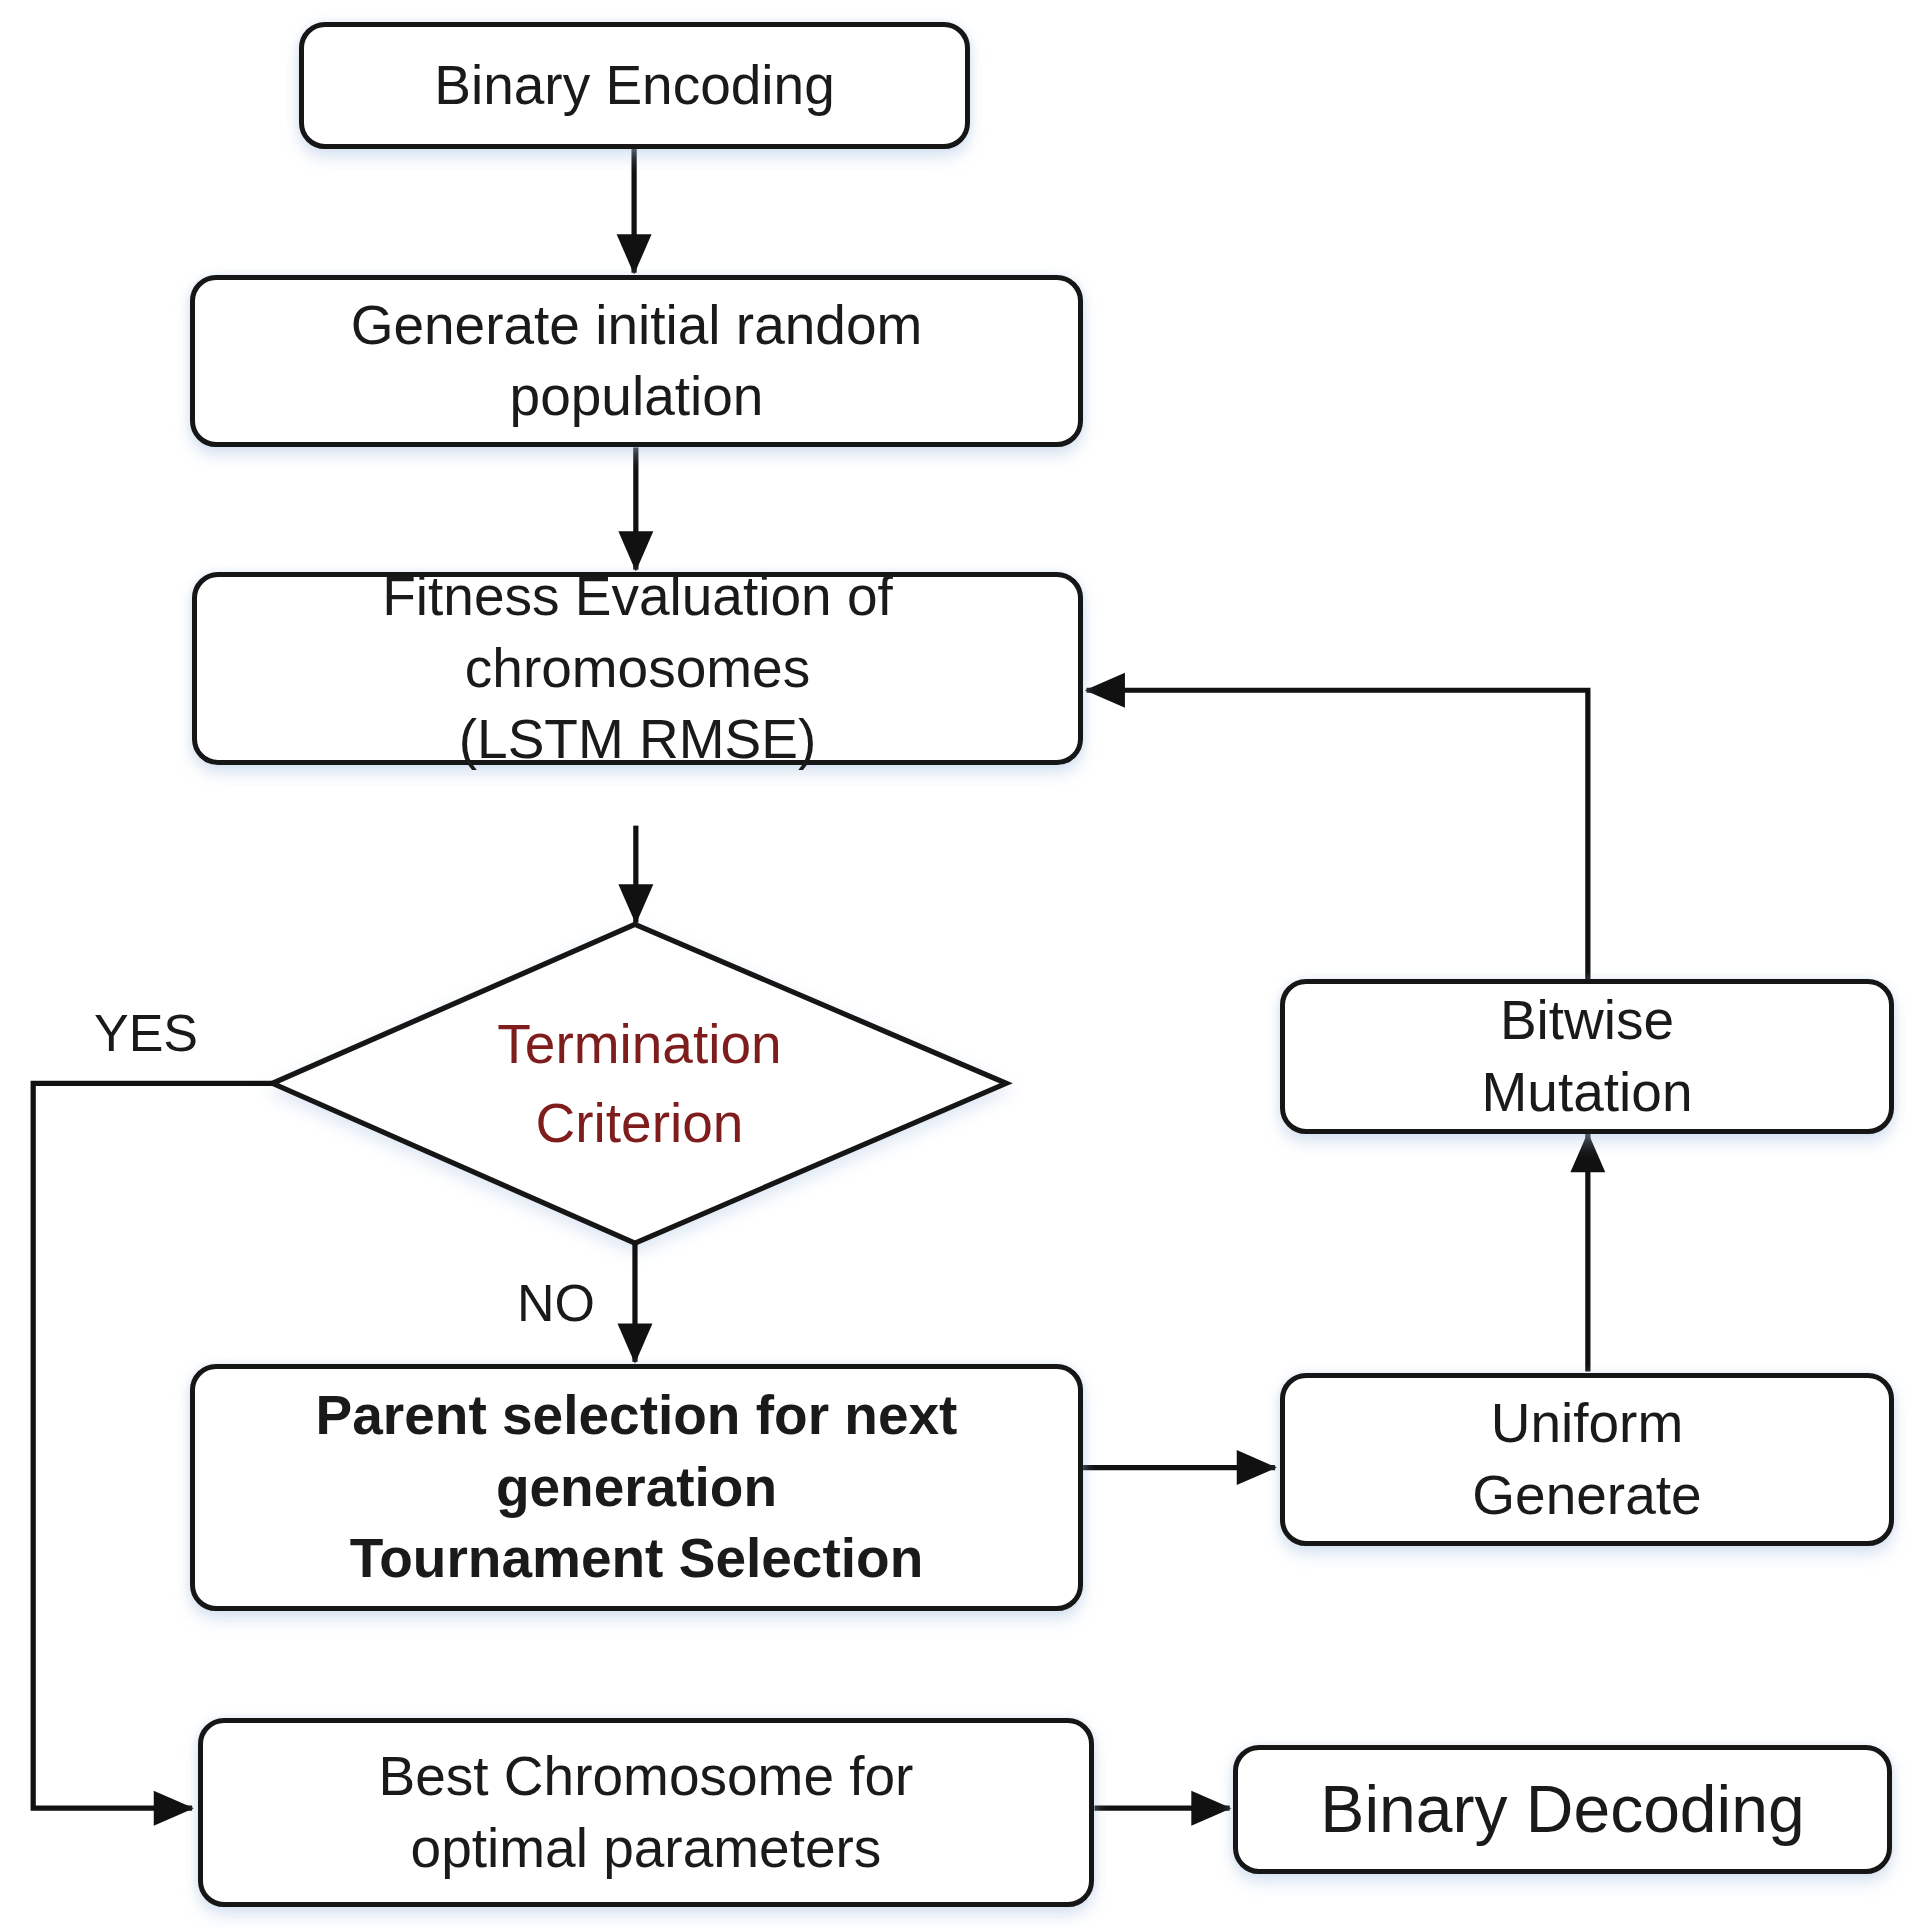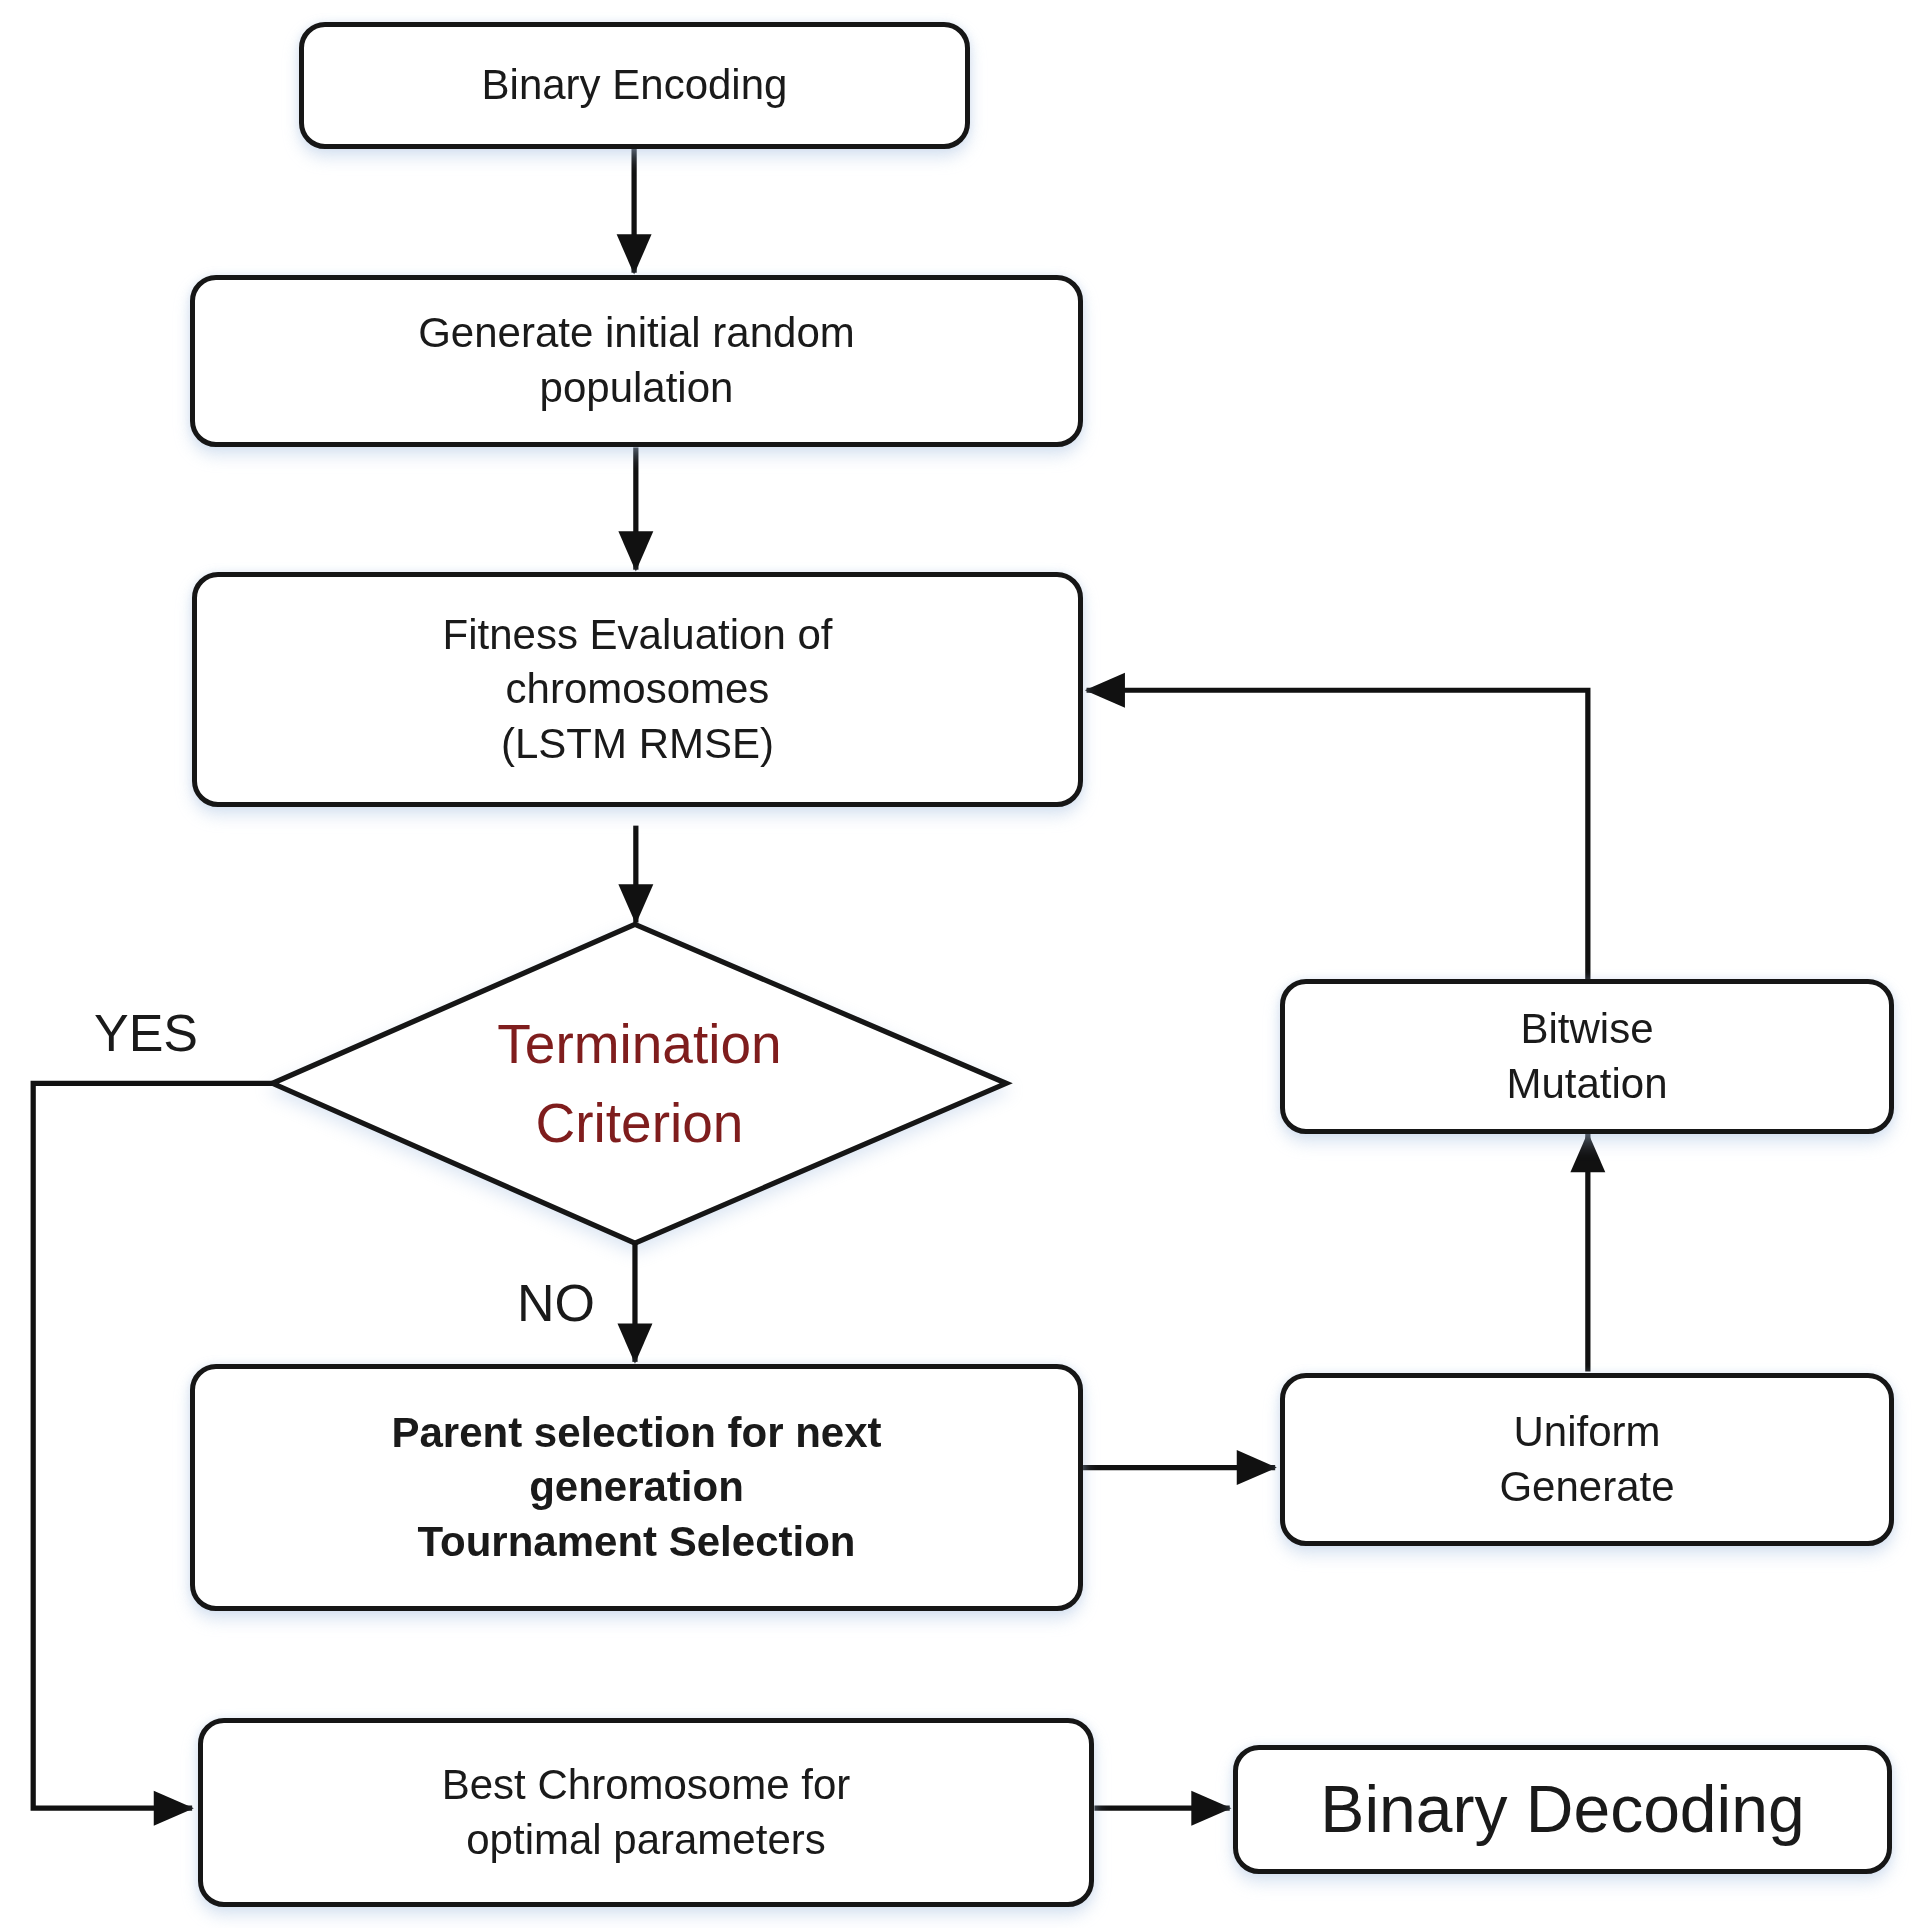--- a/index.html
+++ b/index.html
@@ -15,21 +15,21 @@
   .node{
     position:absolute;z-index:2;
     box-sizing:border-box;
     background:#ffffff;
     border:5.2px solid #161616;
     border-radius:26px;
     display:flex;align-items:center;justify-content:center;
     text-align:center;
     white-space:pre-line;
     color:#1a1a1a;
-    font-size:42px;line-height:1.3;
+    font-size:55px;line-height:1.3;
     box-shadow:0 8.7px 15.7px rgba(168,193,226,0.40), 0 0 8.7px rgba(168,193,226,0.28);
   }
   .diamond-label{
     position:absolute;z-index:2;
     display:flex;align-items:center;justify-content:center;
     text-align:center;white-space:pre-line;
     color:#7f1d1d;font-size:55px;line-height:1.42;
     background:transparent;border:none;box-shadow:none;
   }
   .edge-label{
@@ -69,21 +69,21 @@
     <path d="M1818,1121 L1818,790 L1244,790" fill="none" stroke="#111111" stroke-width="6" marker-end="url(#arrow)"></path>
 
     <path d="M1253,2070 L1408,2070" fill="none" stroke="#111111" stroke-width="6" marker-end="url(#arrow)"></path>
   </svg>
 
   <div class="node" style="left:299px;top:22px;width:671px;height:127px;">Binary Encoding</div>
 
   <div class="node" style="left:190px;top:275px;width:893px;height:172px;">Generate initial random
 population</div>
 
-  <div class="node" style="left:192px;top:572px;width:891px;height:235px;">Fitness Evaluation of
+  <div class="node" style="left:192px;top:572px;width:891px;height:193px;">Fitness Evaluation of
 chromosomes
 (LSTM RMSE)</div>
 
   <div class="diamond-label" style="left:386px;top:983px;width:507px;height:201px;">Termination
 Criterion</div>
 
   <div class="node" style="left:190px;top:1364px;width:893px;height:247px;font-weight:bold;">Parent selection for next
 generation
 Tournament Selection</div>
 

